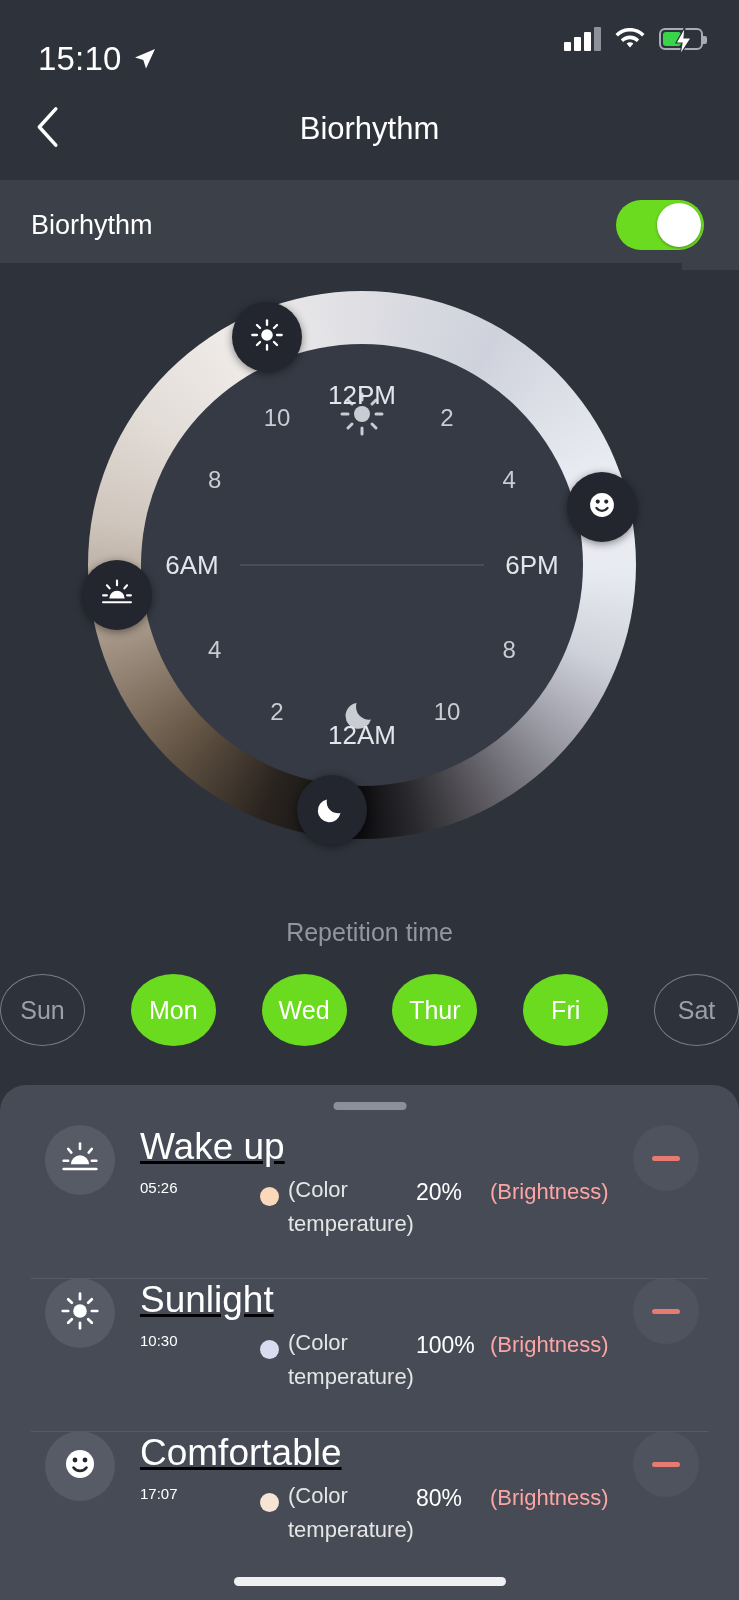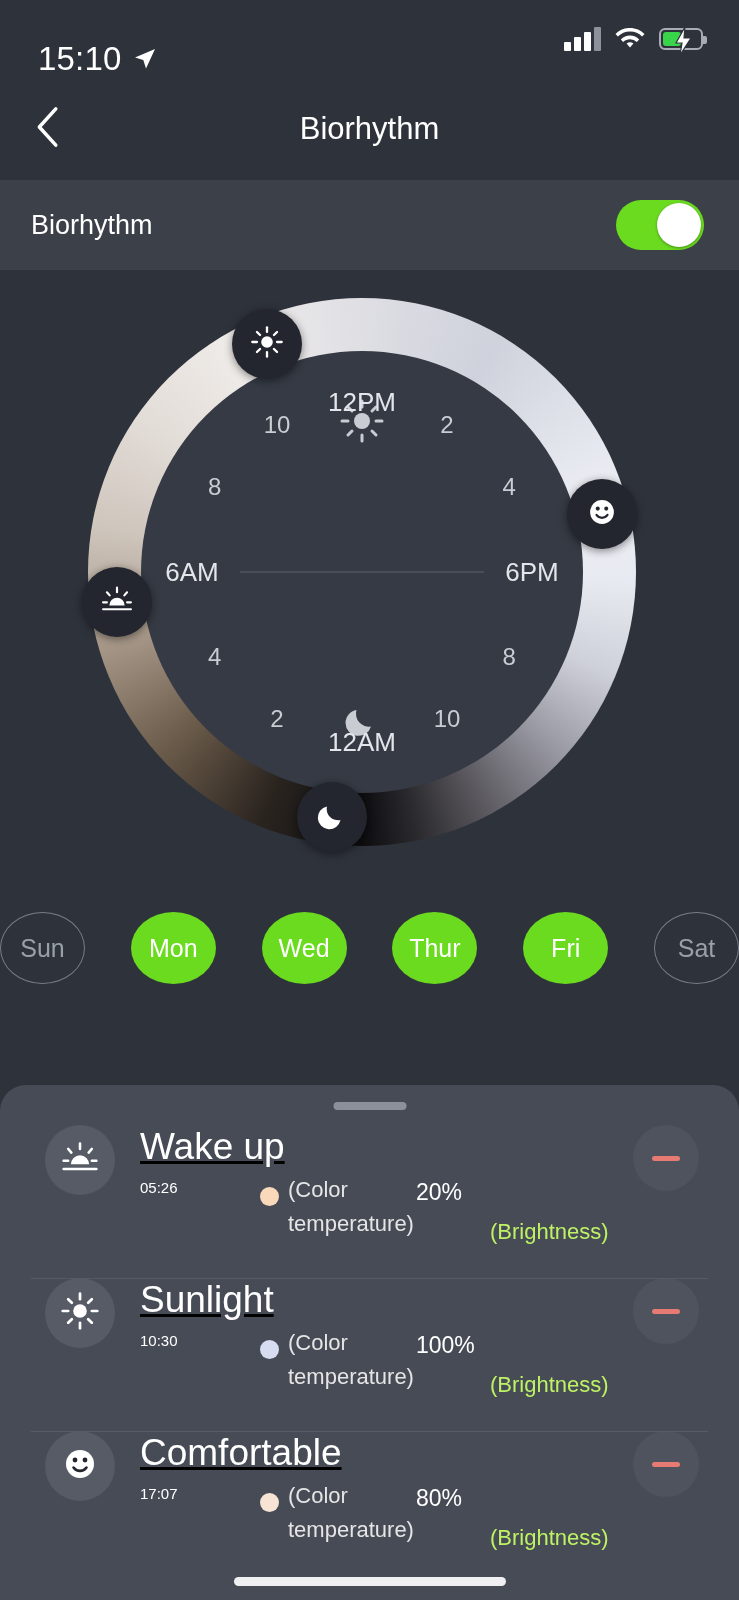--- a/index.html
+++ b/index.html
@@ -57,21 +57,21 @@
   .toggle-label { color: #ffffff; font-size: 27px; }
   .switch {
     position: relative; width: 88px; height: 50px; border-radius: 25px; background: #6bdb20;
   }
   .switch .knob {
     position: absolute; top: 3px; right: 3px; width: 44px; height: 44px;
     border-radius: 50%; background: #ffffff; box-shadow: 0 1px 3px rgba(0,0,0,.35);
   }
 
   
-  .dial-area { position: absolute; top: 270px; left: 0; width: 682px; height: 615px; background: #2e323b; }
+  .dial-area { position: absolute; top: 263px; left: 0; width: 682px; height: 615px; background: #2e323b; }
   .dial-wrap { position: absolute; left: 88px; top: 28px; width: 548px; height: 548px; }
   .ring {
     position: absolute; inset: 0; border-radius: 50%;
     background:
       conic-gradient(from 180deg,
         #0d0d10 0deg,
         #2a241f 22deg,
         #6b5b4a 48deg,
         #a8998a 75deg,
         #cfc6bd 100deg,
@@ -149,21 +149,21 @@
   .sched-body { margin-left: 25px; flex: 1 1 auto; position: relative; height: 100px; }
   .sched-name { color: #ffffff; font-size: 37px; line-height: 44px; }
   .sched-meta { position: relative; height: 40px; margin-top: 4px; }
   .sched-time { position: absolute; left: 0; top: 6px; color: #ffffff; font-size: 15px; }
   .ct-dot { position: absolute; left: 120px; top: 14px; width: 19px; height: 19px; border-radius: 50%; }
   .ct-label {
     position: absolute; left: 148px; top: 0; width: 135px; color: #e5e5e5;
     font-size: 22px; line-height: 34px;
   }
   .br-value { position: absolute; left: 276px; top: 6px; color: #ffffff; font-size: 23px; }
-  .br-label { position: absolute; left: 350px; top: 6px; color: #bef264; font-size: 22px; margin-top: 40px; }
+  .br-label { position: absolute; left: 350px; top: 6px; color: #fca5a5; font-size: 22px; }
   .sched-remove {
     width: 66px; height: 66px; border-radius: 50%; background: #4e535d;
     display: flex; align-items: center; justify-content: center;
     margin-right: 40px; flex: 0 0 auto;
   }
   .sched-remove .dash { width: 28px; height: 5px; border-radius: 3px; background: #e87a74; }
 
   .home-indicator {
     position: absolute; left: 50%; bottom: 14px; transform: translateX(-50%);
     width: 272px; height: 9px; border-radius: 5px; background: #f0f0f2;
@@ -305,20 +305,21 @@
                   <line x1="35" y1="25" x2="40" y2="25"></line>
         <line x1="4" y1="34" x2="40" y2="34"></line>
       </g>
               </svg></span>
           </div>
         </div>
     </div>
   </div>
 
   <div class="repetition">
+    <div class="rep-title">Repetition time</div>
     <div class="days" id="days-row">
         <div class="day off">
           <span>Sun</span>
         </div>
         <div class="day on">
           <span>Mon</span>
         </div>
         <div class="day on">
           <span>Wed</span>
         </div>

